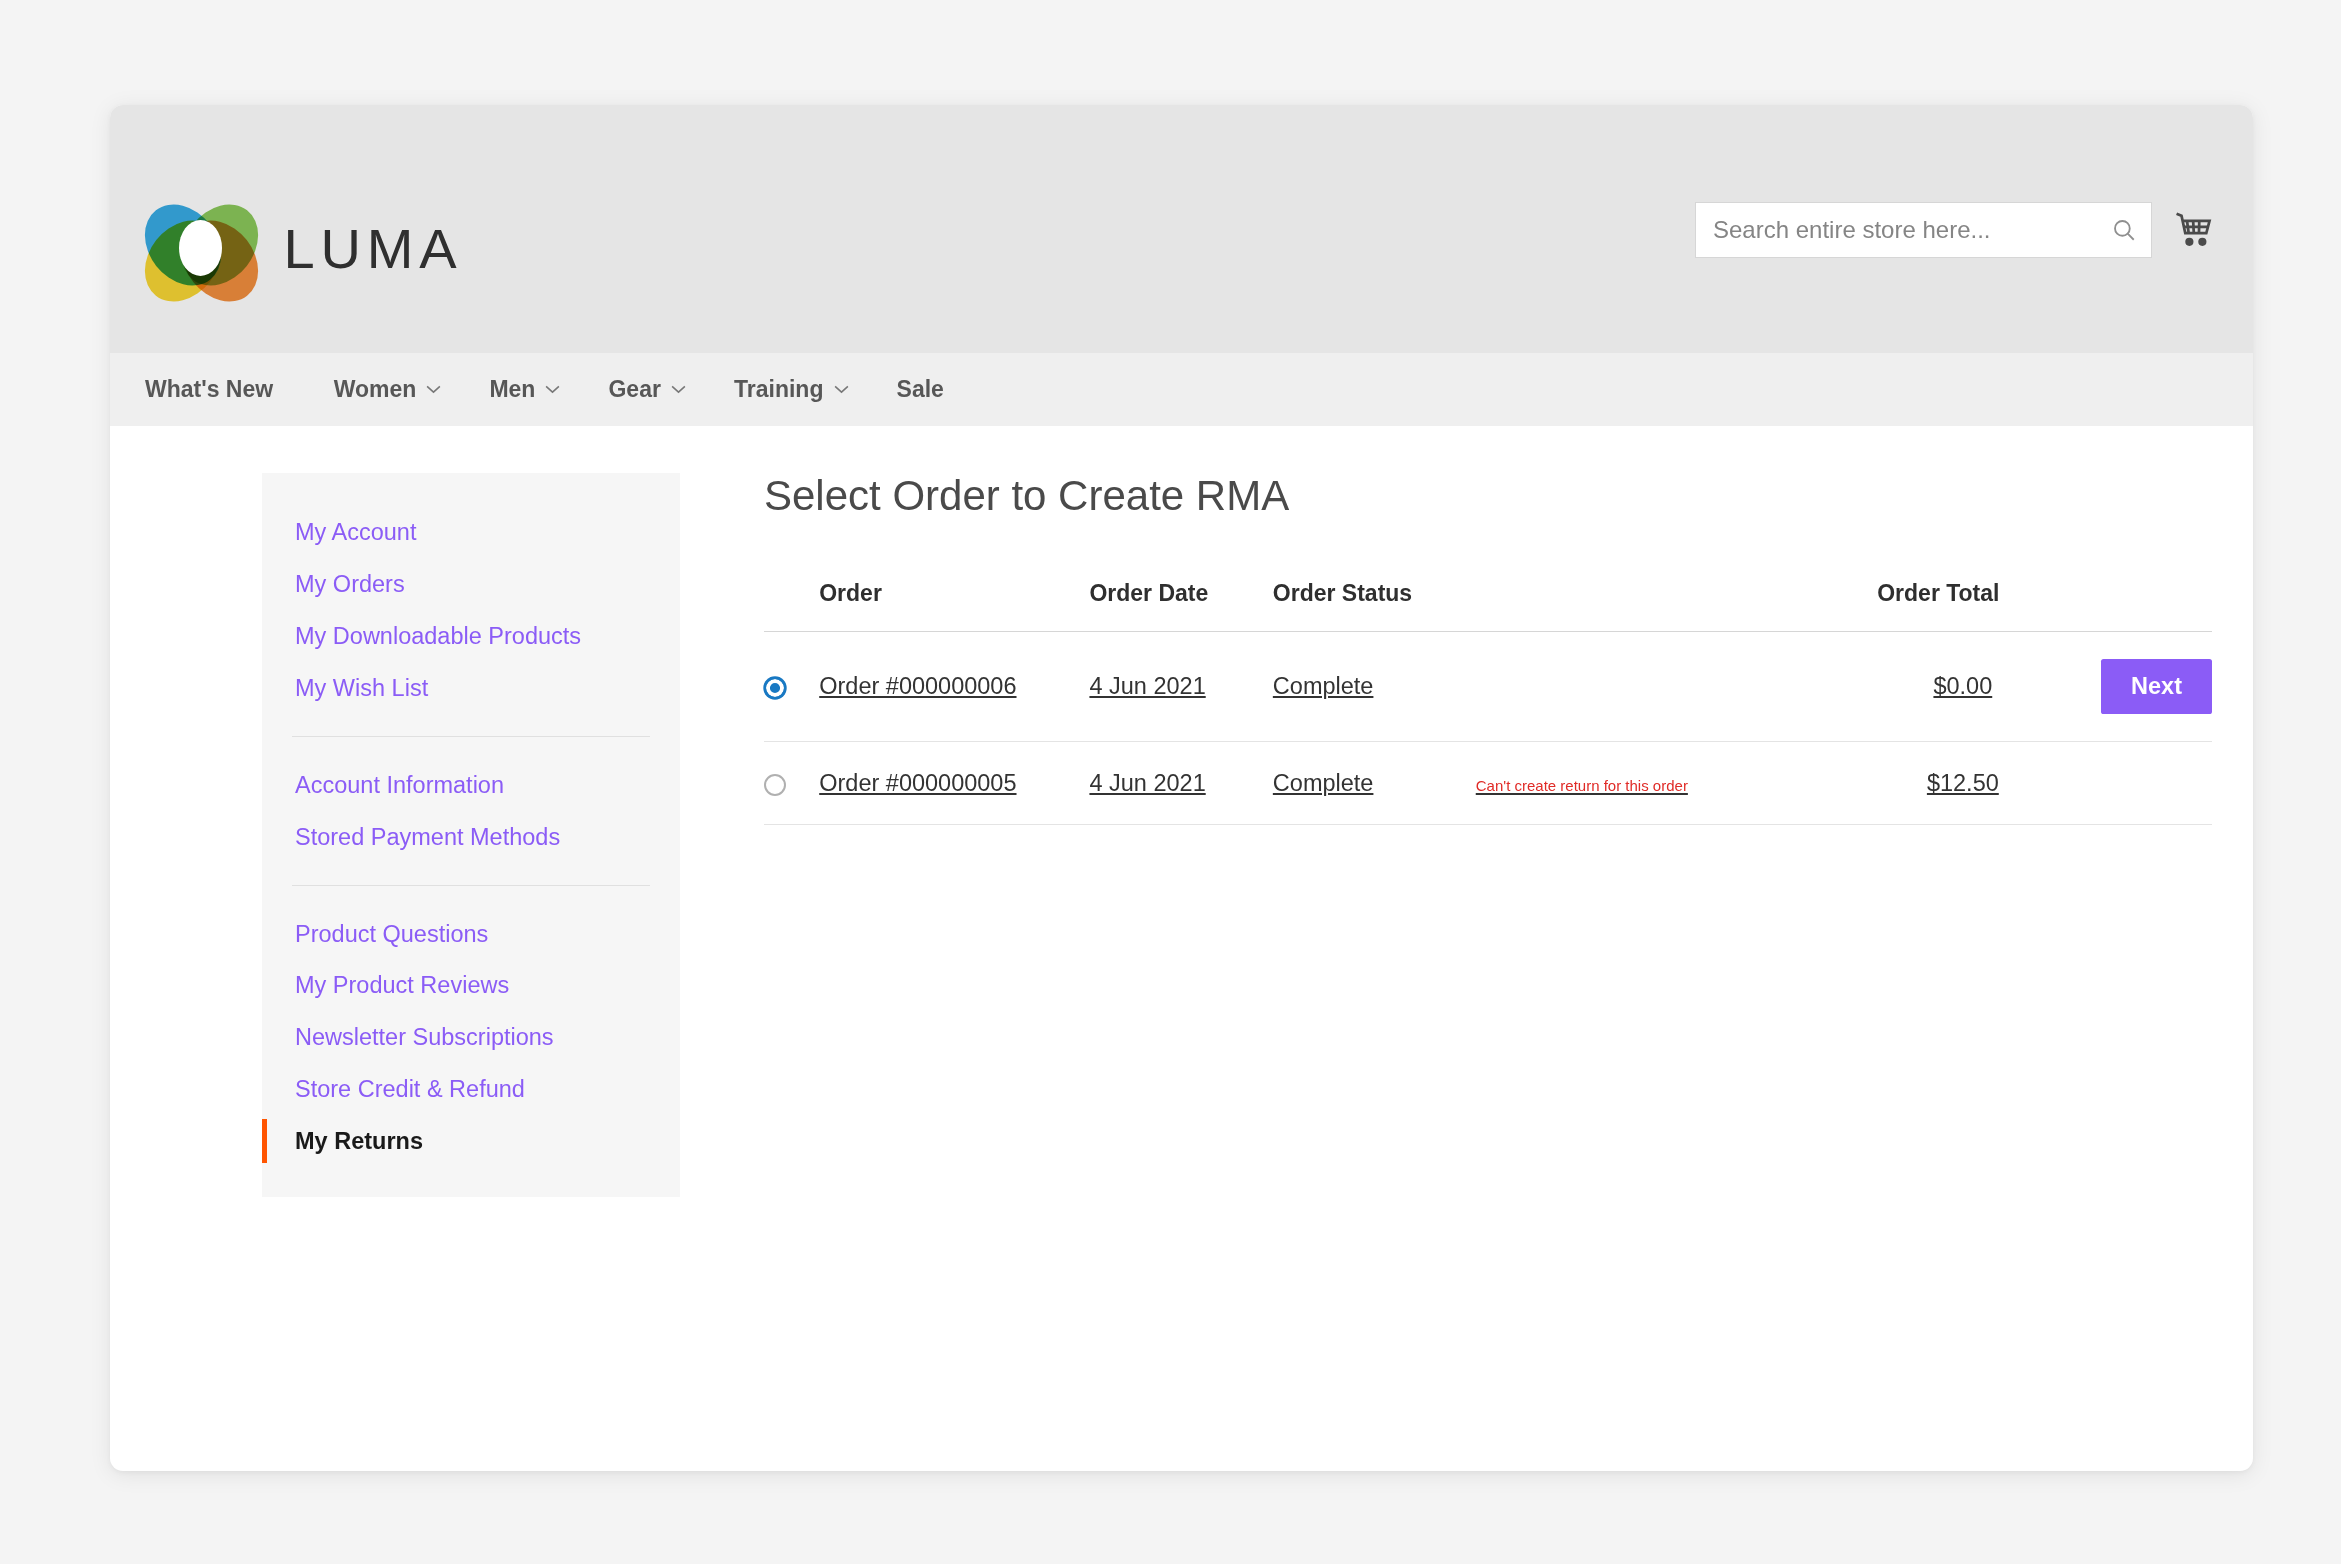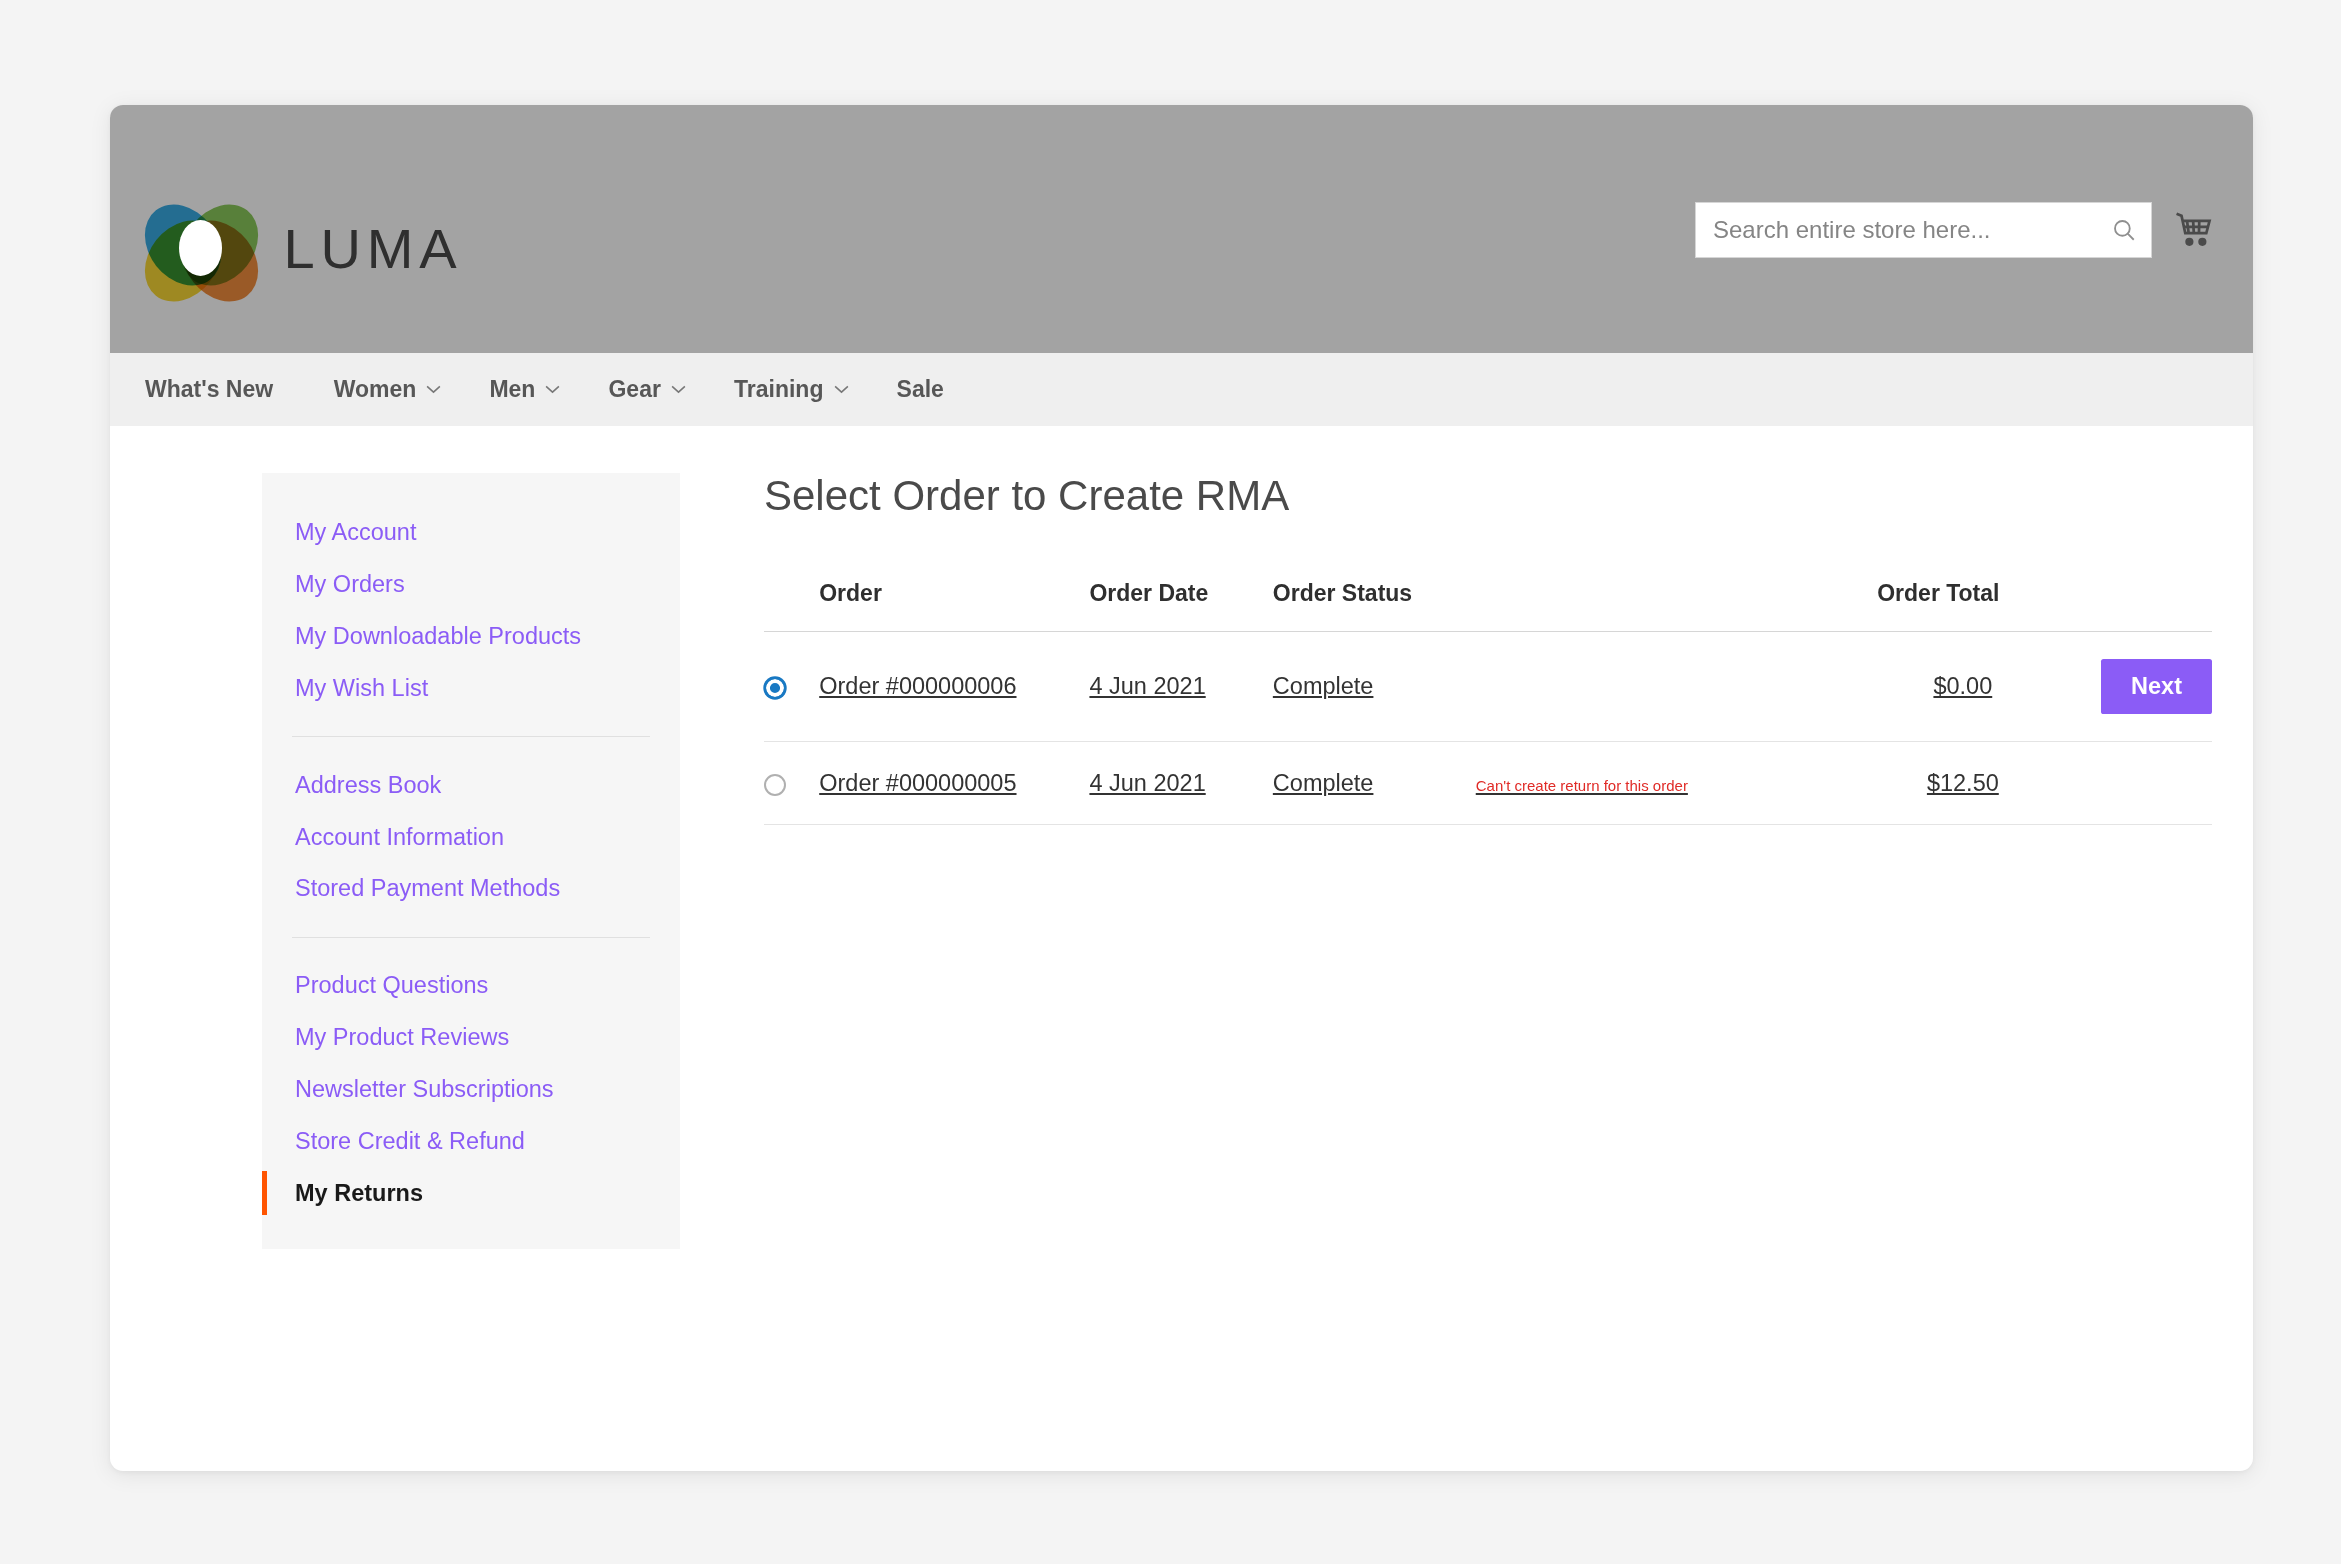--- a/index.html
+++ b/index.html
@@ -22,21 +22,21 @@
     background: #ffffff;
     border-radius: 13px;
     box-shadow: 0 3.9px 22px rgba(0,0,0,0.08), 0 1.3px 5.2px rgba(0,0,0,0.04);
     overflow: hidden;
   }
 
   
   #site-header {
     position: relative;
     height: 248px;
-    background: #a3a3a3;
+    background: #e5e5e5;
     padding-left: 32px;
   }
 
   #logo-block {
     position: absolute;
     left: 35px;
     top: 88px;
     display: flex;
     align-items: center;
   }
@@ -350,23 +350,20 @@
         </div>
         <div class="side-item">
           <span>My Wish List</span>
         </div>
       </div>
 
       <div class="side-divider"></div>
 
       <div class="side-group">
         <div class="side-item">
-          <span>Address Book</span>
-        </div>
-        <div class="side-item">
           <span>Account Information</span>
         </div>
         <div class="side-item">
           <span>Stored Payment Methods</span>
         </div>
       </div>
 
       <div class="side-divider"></div>
 
       <div class="side-group">

